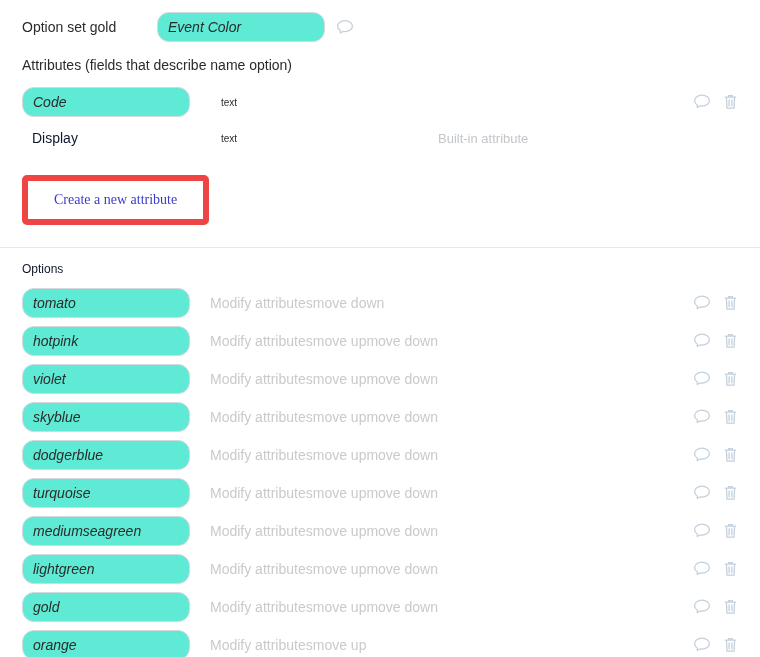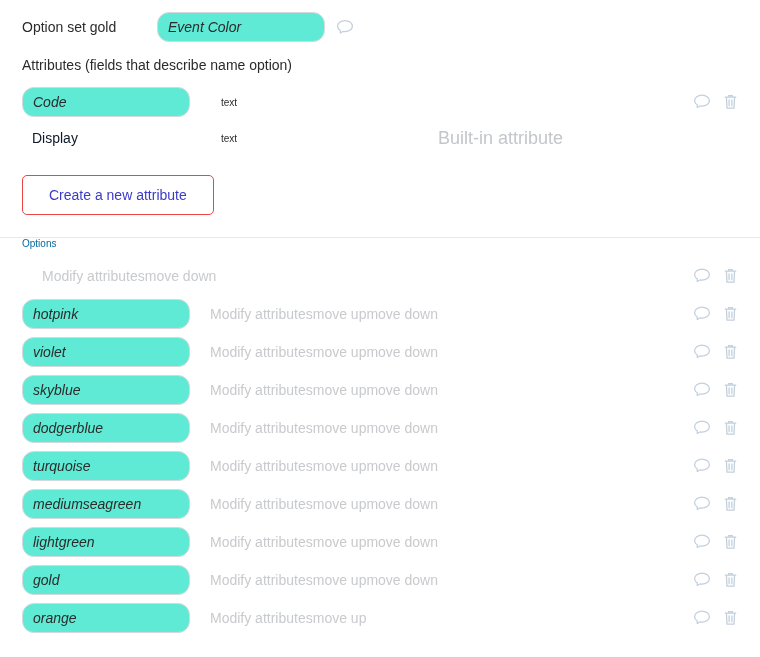--- a/index.html
+++ b/index.html
@@ -69,21 +69,21 @@
     padding-left: 10px;
     font-size: 14px;
     color: #0f172a;
   }
   .attr-type {
     width: 206px;
     font-size: 10px;
     color: #2b2b2b;
   }
   .attr-builtin {
-    font-size: 18px;
+    font-size: 13px;
     color: #c3c6ca;
   }
 
   .row-icons {
     position: absolute;
     right: 0;
     top: 50%;
     transform: translateY(-50%);
     display: flex;
     align-items: center;
@@ -94,42 +94,43 @@
     display: inline-flex;
     align-items: center;
     justify-content: center;
     cursor: pointer;
   }
 
   
   .create-btn-wrap { margin-top: 19px; margin-bottom: 22px; }
   .create-btn {
     display: inline-block;
-    border: 1px solid #ef4444;
+    border: 6px solid #ef4444;
     border-radius: 5px;
     background: #ffffff;
     color: #3b3bc9;
-    font-family: Liberation Sans, sans-serif;
+    font-family: Liberation Serif, serif;
     font-size: 14px;
     padding: 11px 26px;
     cursor: pointer;
     outline: none;
   }
 
   
   .divider {
     border: none;
     border-top: 1px solid #e6e8ea;
     margin: 0 0 0 0;
   }
 
   
   .options-label {
-    font-size: 10px;
-    color: #0369a1;
+    font-size: 12px;
+    color: #0f172a;
+    margin-top: 14px;
     margin-bottom: 8px;
   }
 
   .option-row {
     display: flex;
     align-items: center;
     height: 38px;
     position: relative;
   }
   .option-input { width: 168px; }
@@ -200,20 +201,21 @@
   </div>
 </div>
 
 <hr class="divider">
 
 <div class="page">
   <div class="options-label">Options</div>
 
   <div id="options-list">
       <div class="option-row">
+        <input class="text-input option-input" type="text" value="tomato" style="">
         <div class="option-actions">
           <span class="action-link">Modify attributes</span>
           <span class="action-link">move down</span>
         </div>
         <div class="row-icons">
           <span class="icon-btn">
             <svg width="18" height="17" viewBox="0 0 18 17" fill="none">
               <path d="M9 1.6C4.9 1.6 1.6 4.1 1.6 7.2c0 1.75 1.05 3.3 2.7 4.35V14l2.6-1.55c.66.15 1.37.23 2.1.23 4.1 0 7.4-2.5 7.4-5.48S13.1 1.6 9 1.6z" stroke="#c3d0dd" stroke-width="1.3" fill="none" stroke-linejoin="round"></path>
             </svg>
           </span>

